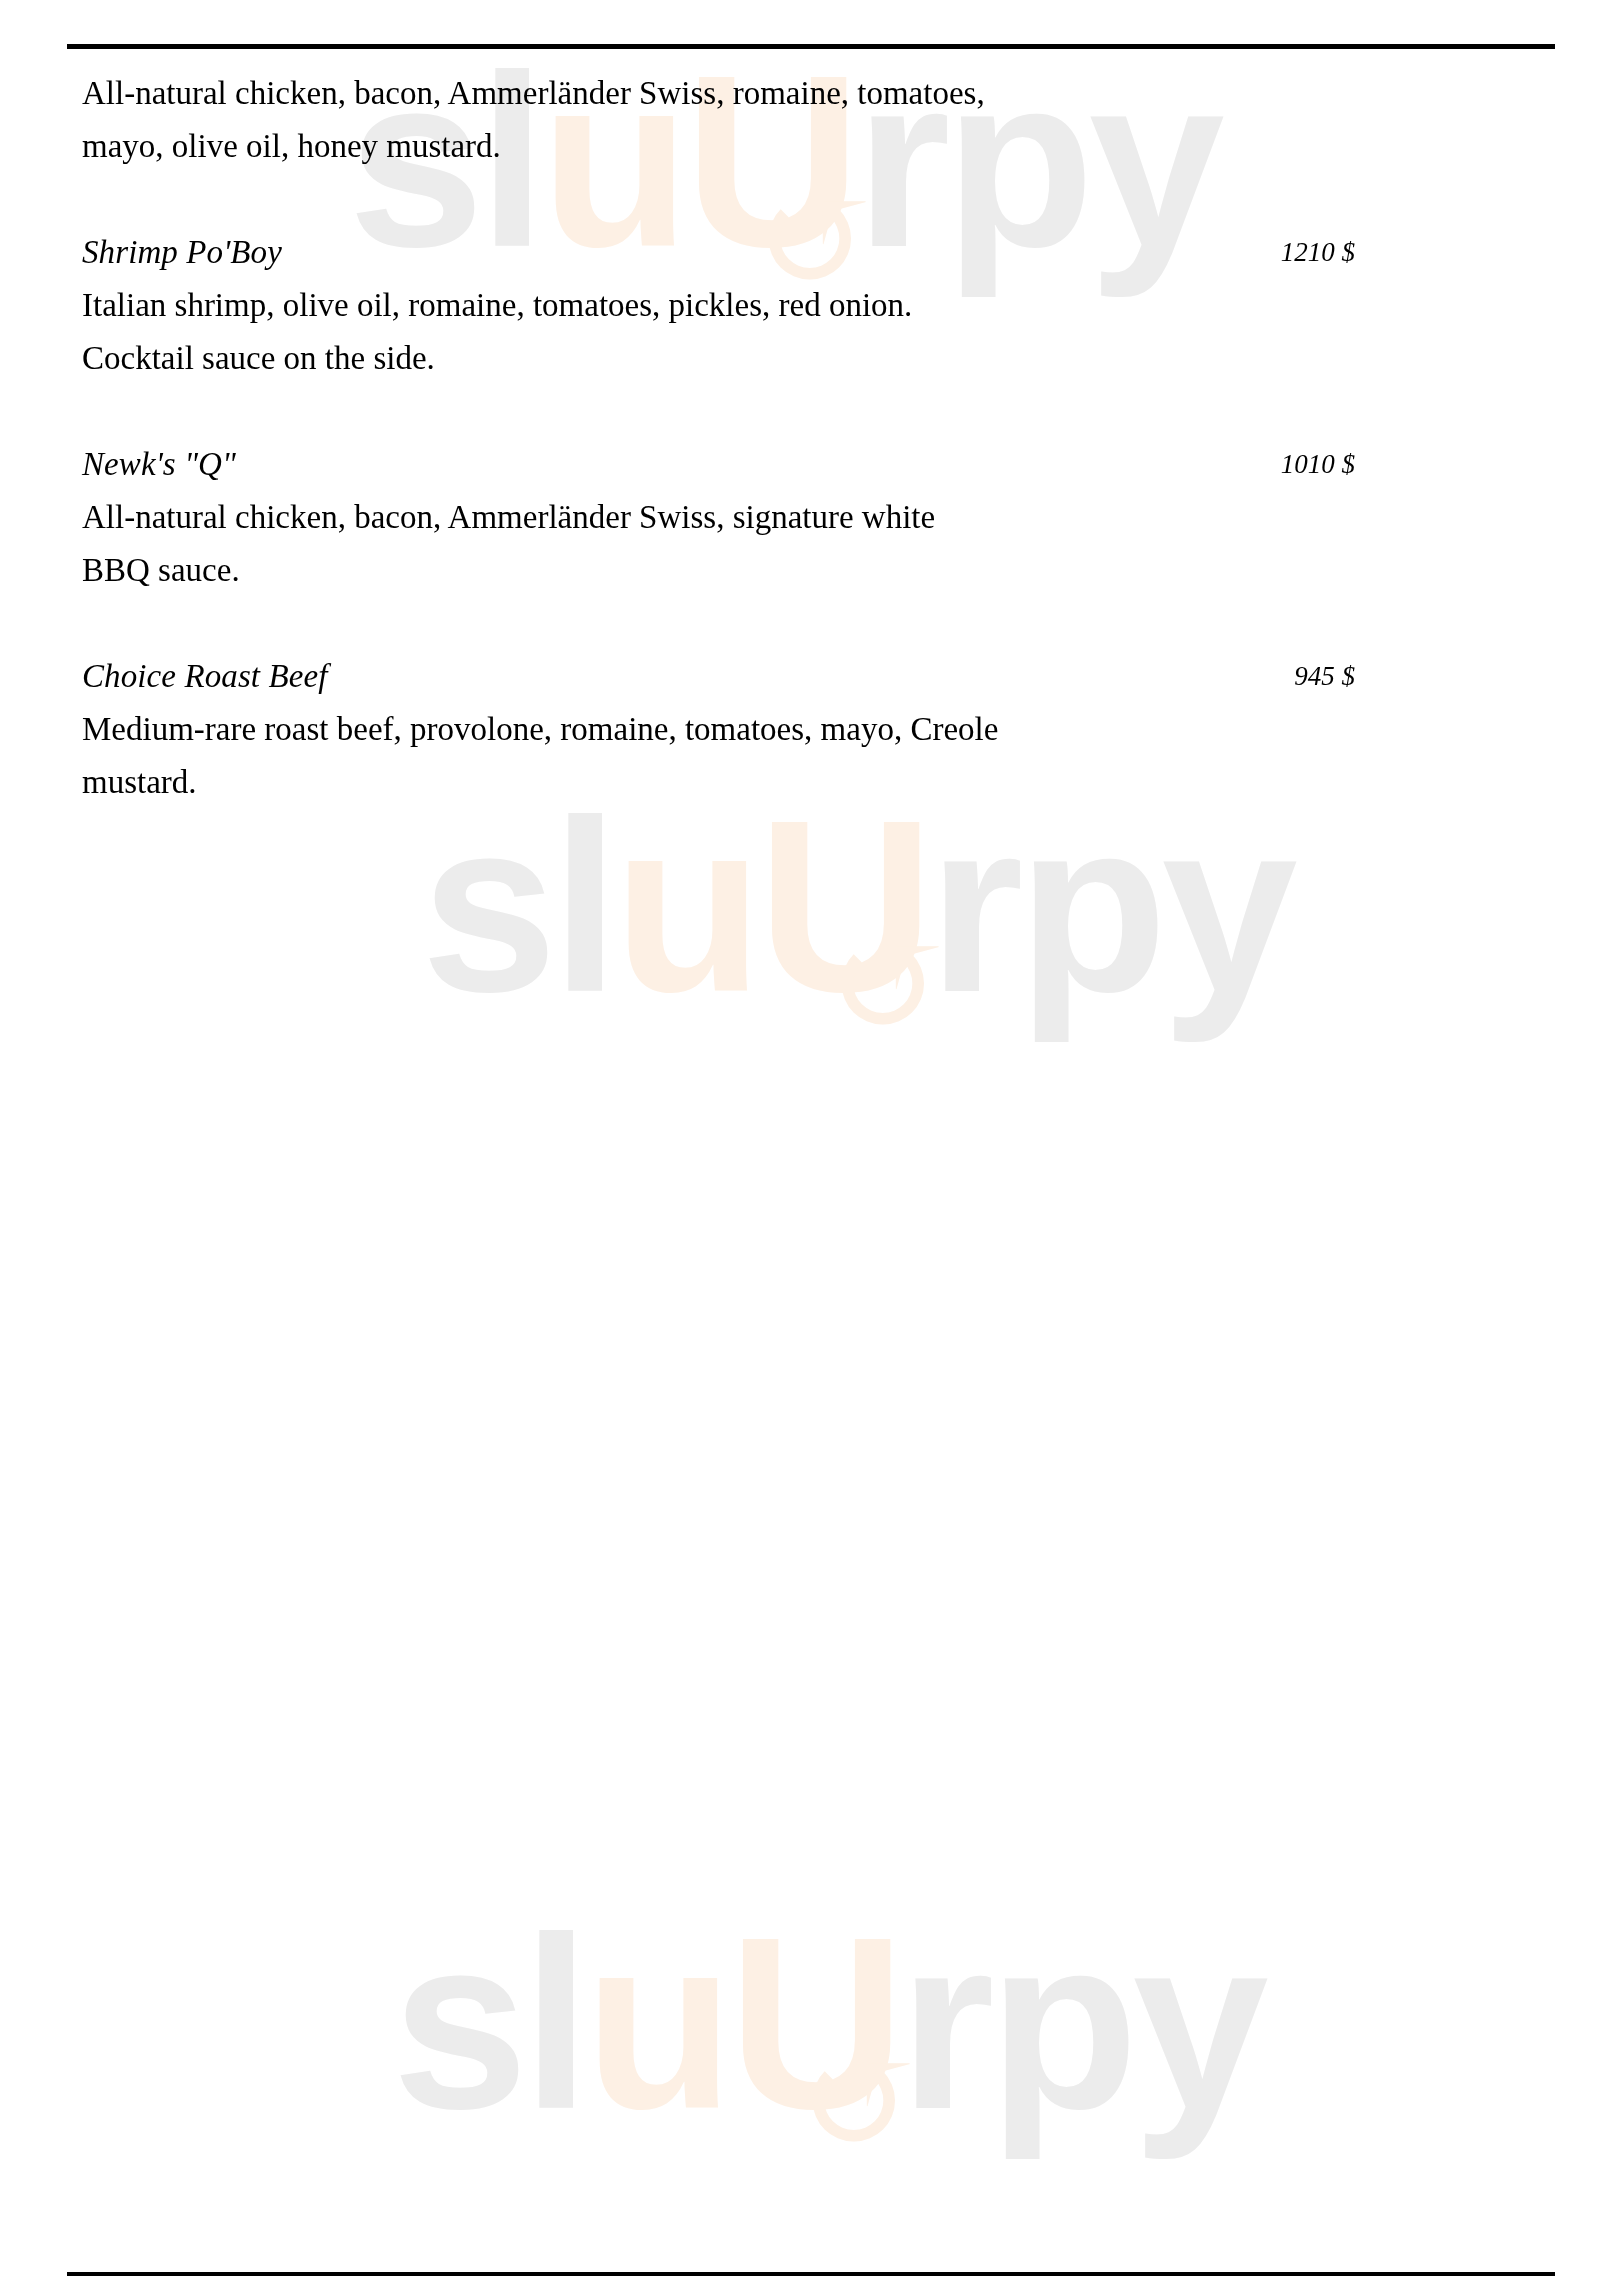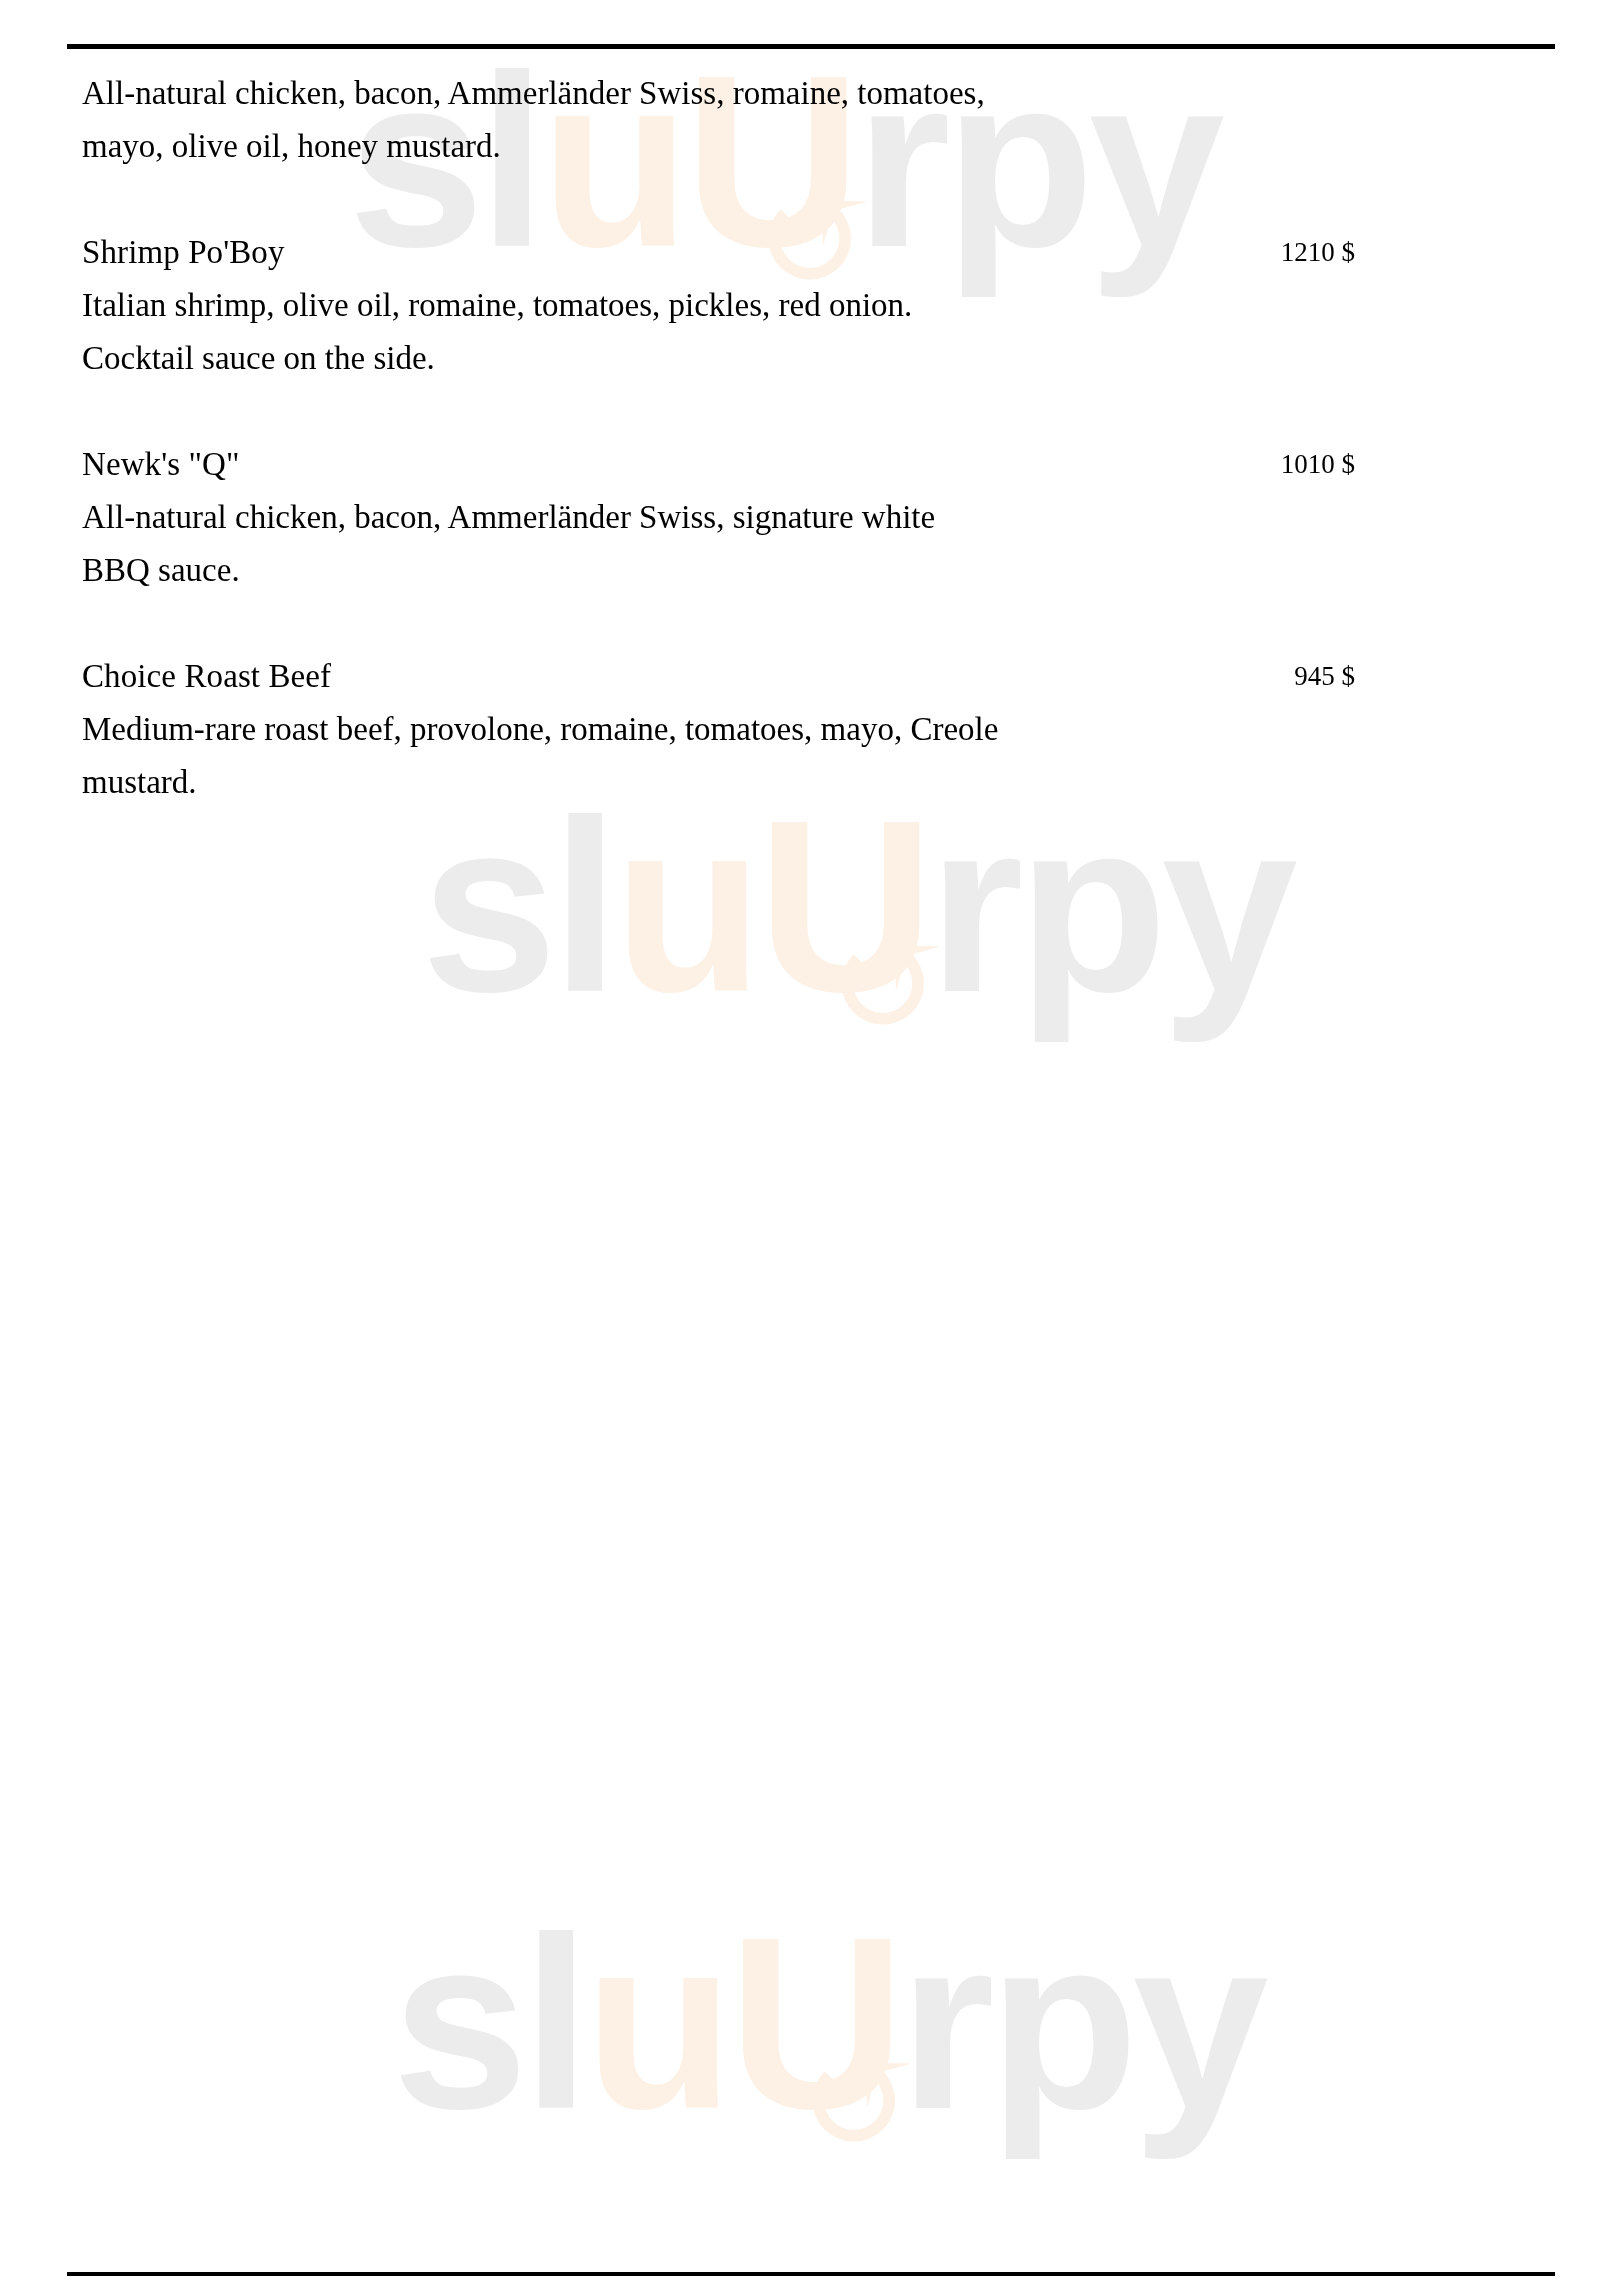--- a/index.html
+++ b/index.html
@@ -76,20 +76,21 @@
   }
   .item {
     position: relative;
     padding: 0 147px 0 82px;
     margin-bottom: 53px;
   }
   .item-head {
     display: flex;
     align-items: flex-end;
     justify-content: space-between;
+    font-style: italic;
   }
   .item-name {
     font-size: 33px;
     line-height: 53px;
     letter-spacing: 0.1px;
   }
   .item-price {
     font-size: 27px;
     line-height: 53px;
     white-space: nowrap;

